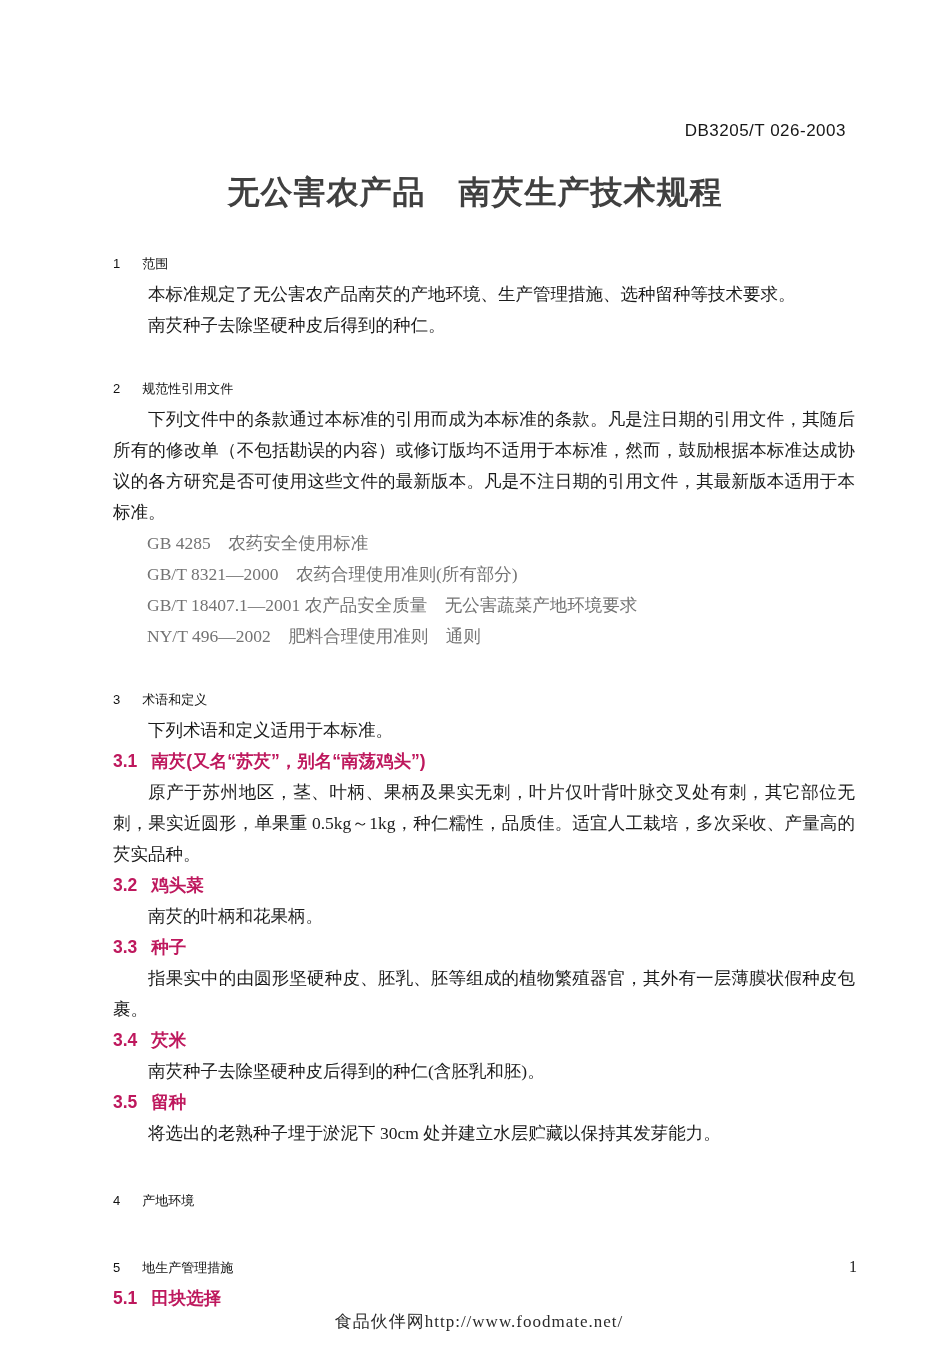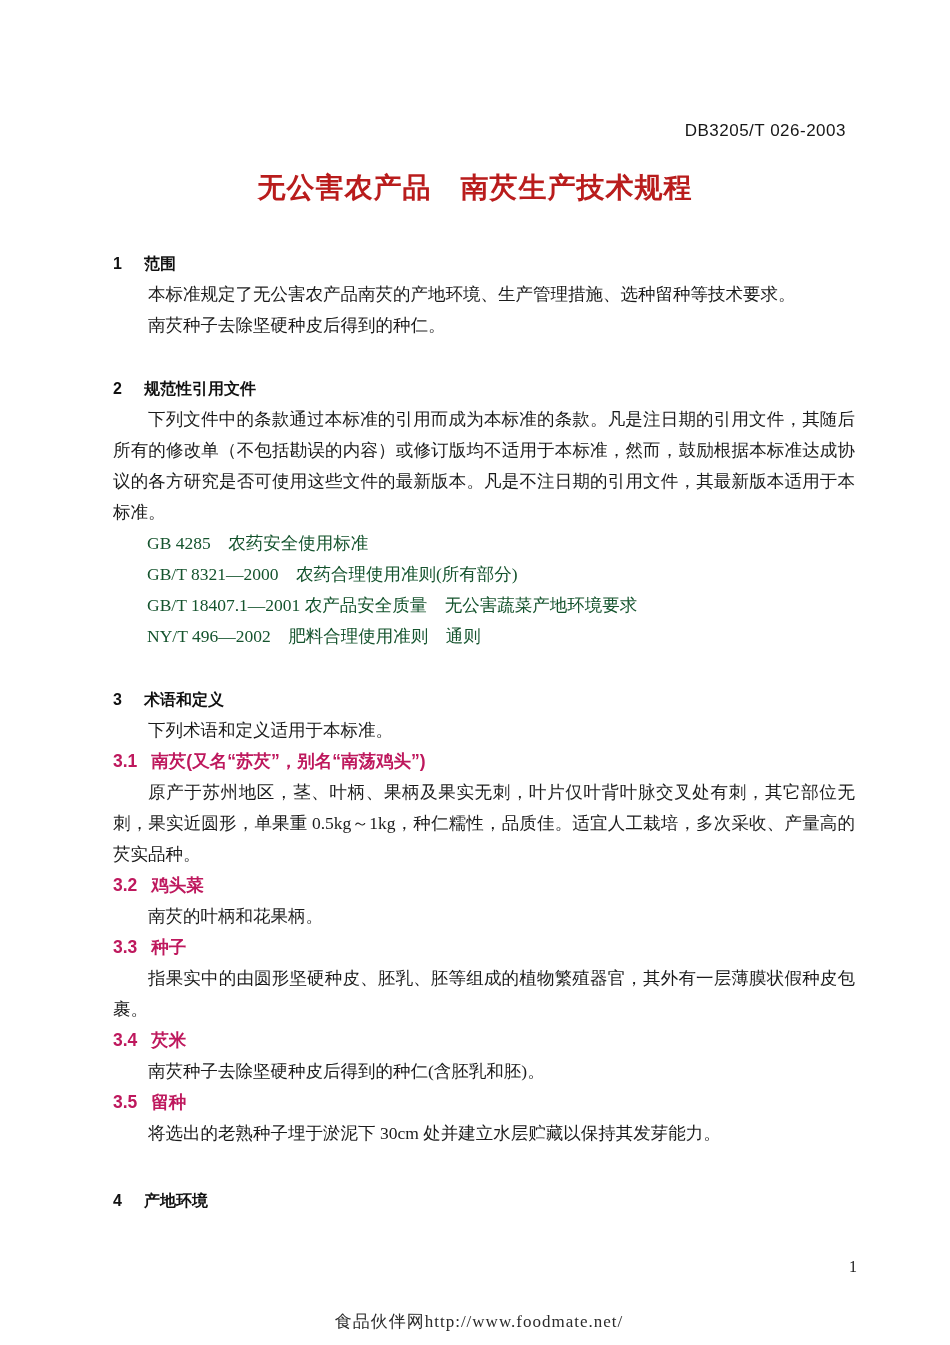--- a/index.html
+++ b/index.html
@@ -24,38 +24,38 @@
     margin-top: 8px;
   }
   .doc-title {
     position: absolute;
     top: 150px;
     left: 0;
     width: 100%;
     text-align: center;
     font-family: "Liberation Sans", sans-serif;
     font-weight: bold;
-    font-size: 28px;
+    font-size: 32px;
     letter-spacing: 1px;
-    color: #b91c1c;
+    color: #404040;
   }
   .content {
     position: absolute;
     top: 248px;
     left: 113px;
     width: 742px;
     font-size: 17.5px;
   }
   .sec { margin: 0; }
   .sec-gap { margin-top: 32px; }
   .sec-gap-lg { margin-top: 36px; }
   .sec-heading {
     font-family: "Liberation Sans", sans-serif;
-    font-weight: bold;
-    font-size: 16px;
+    font-weight: normal;
+    font-size: 13px;
     line-height: 31px;
     color: #111;
   }
   .sec-heading .sec-num { display: inline-block; margin-right: 22px; }
   .sub-heading {
     font-family: "Liberation Sans", sans-serif;
     font-weight: bold;
     font-size: 17.5px;
     line-height: 31px;
     color: #be185d;
@@ -64,21 +64,21 @@
   .para {
     margin: 0;
     line-height: 31px;
     text-indent: 2em;
     text-align: justify;
     color: #1b1b1b;
   }
   .ref-line {
     line-height: 31px;
     padding-left: 34px;
-    color: #14532d;
+    color: #737373;
   }
   .page-number {
     position: absolute;
     top: 1258px;
     right: 93px;
     font-size: 16px;
     color: #222;
   }
   .footer {
     position: absolute;
@@ -163,20 +163,28 @@
         <p class="para">将选出的老熟种子埋于淤泥下 30cm 处并建立水层贮藏以保持其发芽能力。</p>
       </div>
     </div>
 
     <div class="sec sec-gap-lg">
       <div class="sec-heading">
         <span class="sec-num">4</span><span>产地环境</span>
       </div>
     </div>
 
+    <div class="sec sec-gap-lg">
+      <div class="sec-heading">
+        <span class="sec-num">5</span><span>地生产管理措施</span>
+      </div>
+      <div class="sub-heading">
+        <span class="sub-num">5.1</span><span>田块选择</span>
+      </div>
+    </div>
 
   </div>
 
   <div class="page-number">1</div>
 
   <div class="footer">食品伙伴网http://www.foodmate.net/</div>
 
 </div>
 
 </body></html>

